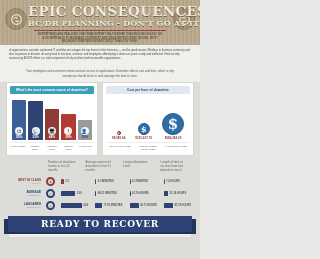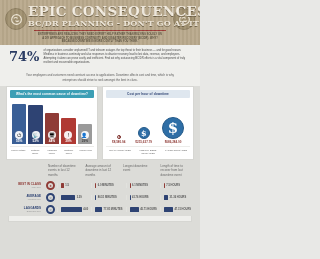--- a/index.html
+++ b/index.html
@@ -198,21 +198,20 @@
     </div>
     <div class="head-center">
       <div class="title">EPIC CONSEQUENCES:</div>
       <div class="subtitle">BC/DR PLANNING - DON'T GO AT IT ALONE</div>
       <div class="rule"></div>
       <div class="head-body">ENTERPRISES ARE REALIZING THEY NEED EXPERT HELP RATHER THAN RELYING SOLELY ON A DIY APPROACH TO BUSINESS CONTINUITY AND DISASTER RECOVERY (BC/DR). WHY? BECAUSE DOWNTIME IS MORE COSTLY THAN YOU THINK.</div>
     </div>
   </div>
 
   <div class="intro">
-    <div class="big-stat">74%</div>
     <div class="intro-text">of organizations consider unplanned IT and telecom outages the top threat to their business — and for good reason. Mindless in business continuity and also responses to disaster recovery lead to lost data, revenue, and employees. Attempting it alone can prove costly and inefficient. Find out why outsourcing BC/DR efforts is a vital component of truly resilient and recoverable organizations.</div>
   </div>
 
   <div class="banner-sub">Your employees and customers need constant access to applications. Downtime affects cost and time, which is why enterprises should strive to rank amongst the best in class.</div>
 
   <div class="panels">
 
     <div class="panel">
       <div class="panel-title">What's the most common cause of downtime?</div>
       <div class="chart">
@@ -356,15 +355,19 @@
         <div class="barh" style="width:40%"></div>
         <div class="cellval">45.71 HOURS</div>
       </div>
       <div class="cell">
         <div class="barh" style="width:50%"></div>
         <div class="cellval">47.31 HOURS</div>
       </div>
     </div>
   </div>
 
+  <div class="foot-wrap">
+    <div class="foot-tail"></div>
+    <div class="foot-banner">READY TO RECOVER</div>
+  </div>
   <div class="foot-strip"></div>
 
 </div>
 
 </body></html>

